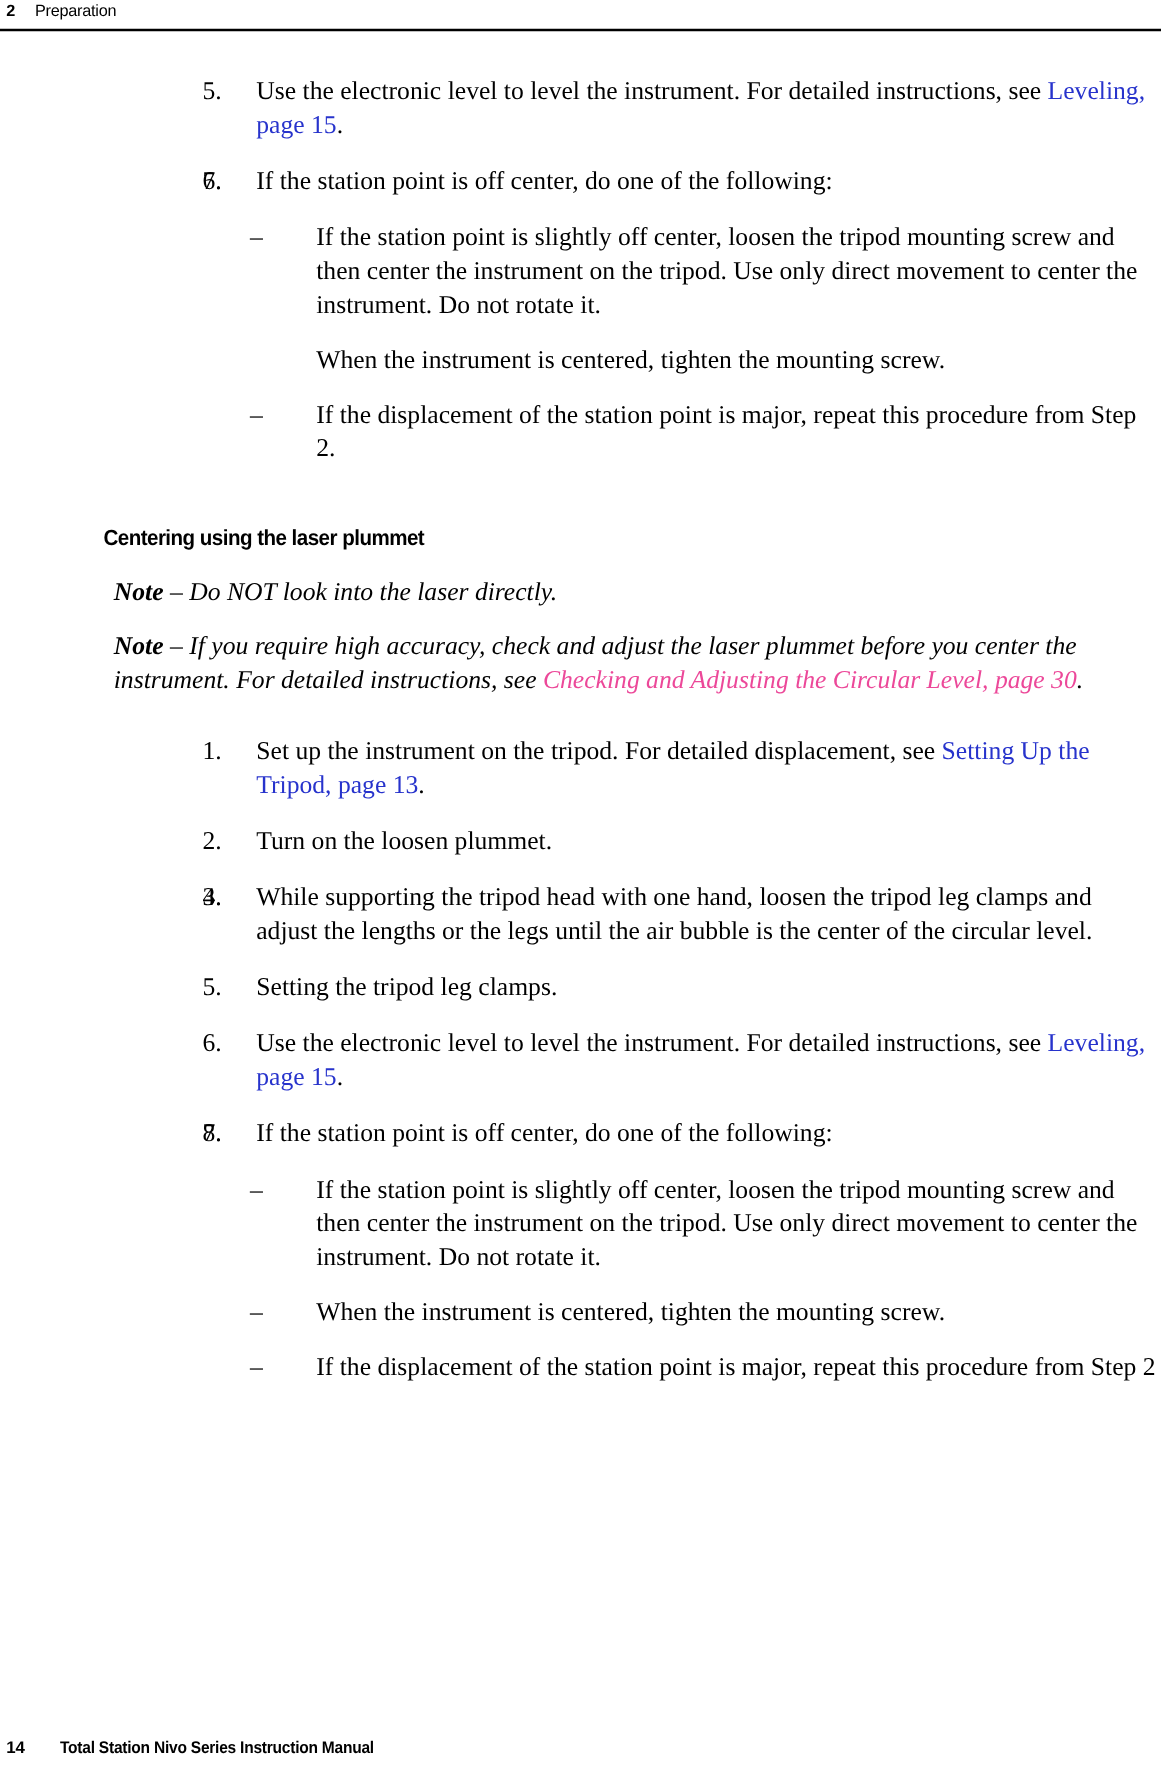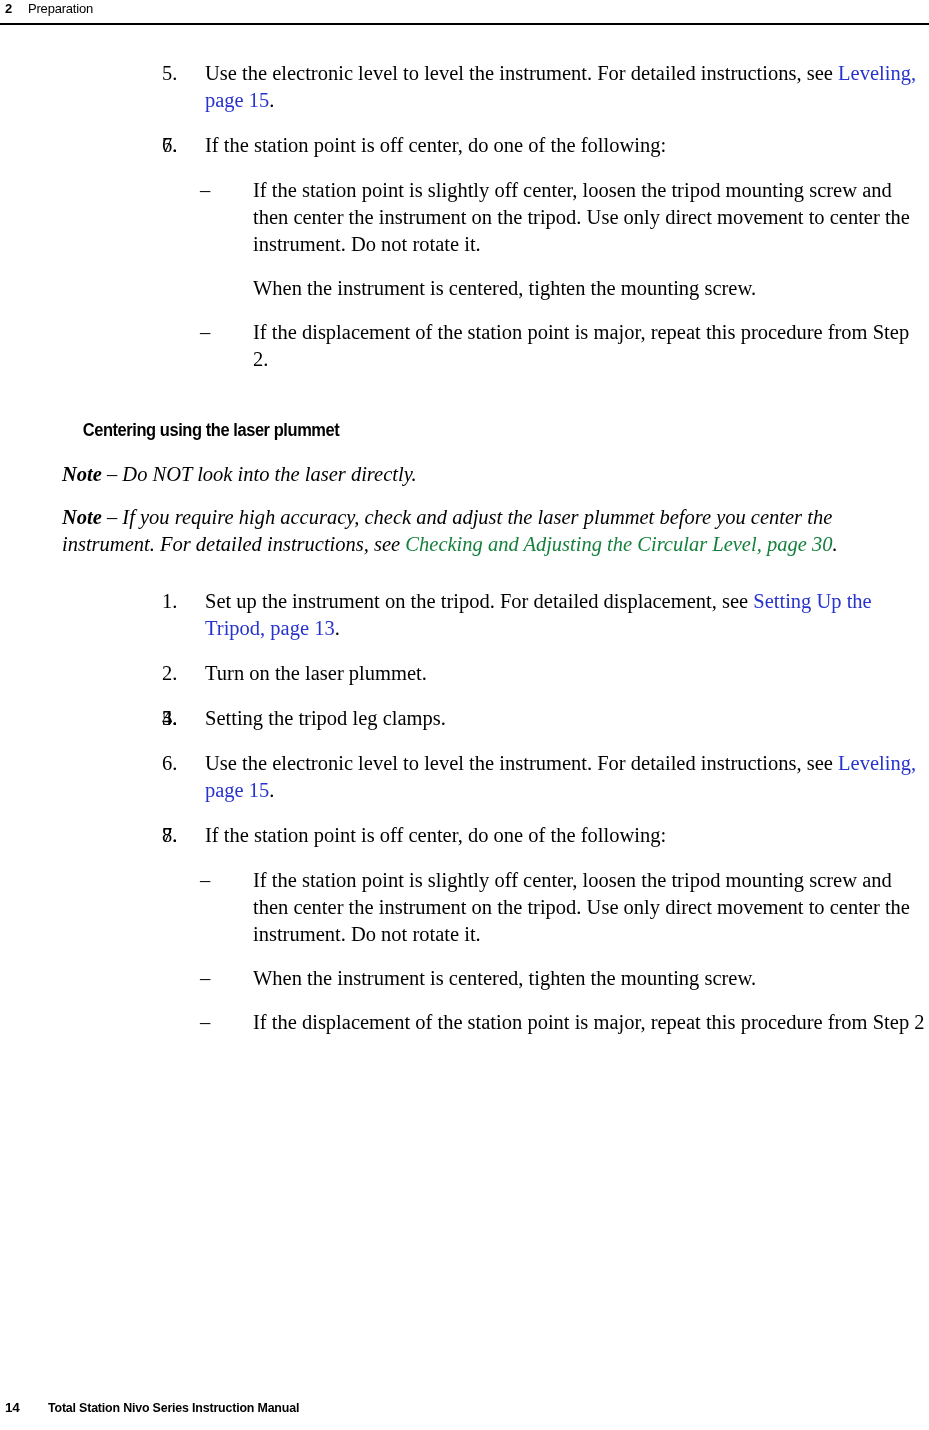--- a/index.html
+++ b/index.html
@@ -117,47 +117,47 @@
     font-weight: bold;
     font-size: 17.5px;
     letter-spacing: -0.45px;
     transform: scaleX(0.94);
     transform-origin: left center;
   }
 
   
   .note {
     margin: 0 14px 16px 0;
-    padding-left: 62px;
+    padding-left: 91px;
     padding-right: 4px;
     font-size: 20.5px;
     line-height: 27px;
     font-style: italic;
   }
   .note .note-label {
     font-weight: bold;
     font-style: italic;
   }
 
   .link {
     color: #2733cc;
   }
   .link-italic {
-    color: #15803d;
+    color: #ec4899;
     font-style: italic;
   }
 
   .spacer-lg { height: 30px; }
   .spacer-md { height: 14px; }
 
   
   .page-footer {
     position: absolute;
     left: 0;
-    bottom: 8px;
+    bottom: 18px;
     width: 745px;
     height: 22px;
   }
   .page-footer .folio {
     position: absolute;
     left: 5px;
     top: 0;
     font-family: "Liberation Sans", "DejaVu Sans", sans-serif;
     font-weight: bold;
     font-size: 13.5px;
@@ -236,29 +236,30 @@
 
     <div class="olist">
 
       <div class="oitem">
         <span class="marker">1.</span>
         <span>Set up the instrument on the tripod. For detailed displacement, see </span><span class="link">Setting Up the Tripod, page 13</span><span>.</span>
       </div>
 
       <div class="oitem">
         <span class="marker">2.</span>
-        <span>Turn on the laser plummet.</span>
+        <span>Turn on the loosen plummet.</span>
       </div>
 
       <div class="oitem">
         <span class="marker">3.</span>
       </div>
 
       <div class="oitem">
         <span class="marker">4.</span>
+        <span>While supporting the tripod head with one hand, loosen the tripod leg clamps and adjust the lengths or the legs until the air bubble is the center of the circular level.</span>
       </div>
 
       <div class="oitem">
         <span class="marker">5.</span>
         <span>Setting the tripod leg clamps.</span>
       </div>
 
       <div class="oitem">
         <span class="marker">6.</span>
         <span>Use the electronic level to level the instrument. For detailed instructions, see </span><span class="link">Leveling, page 15</span><span>.</span>

